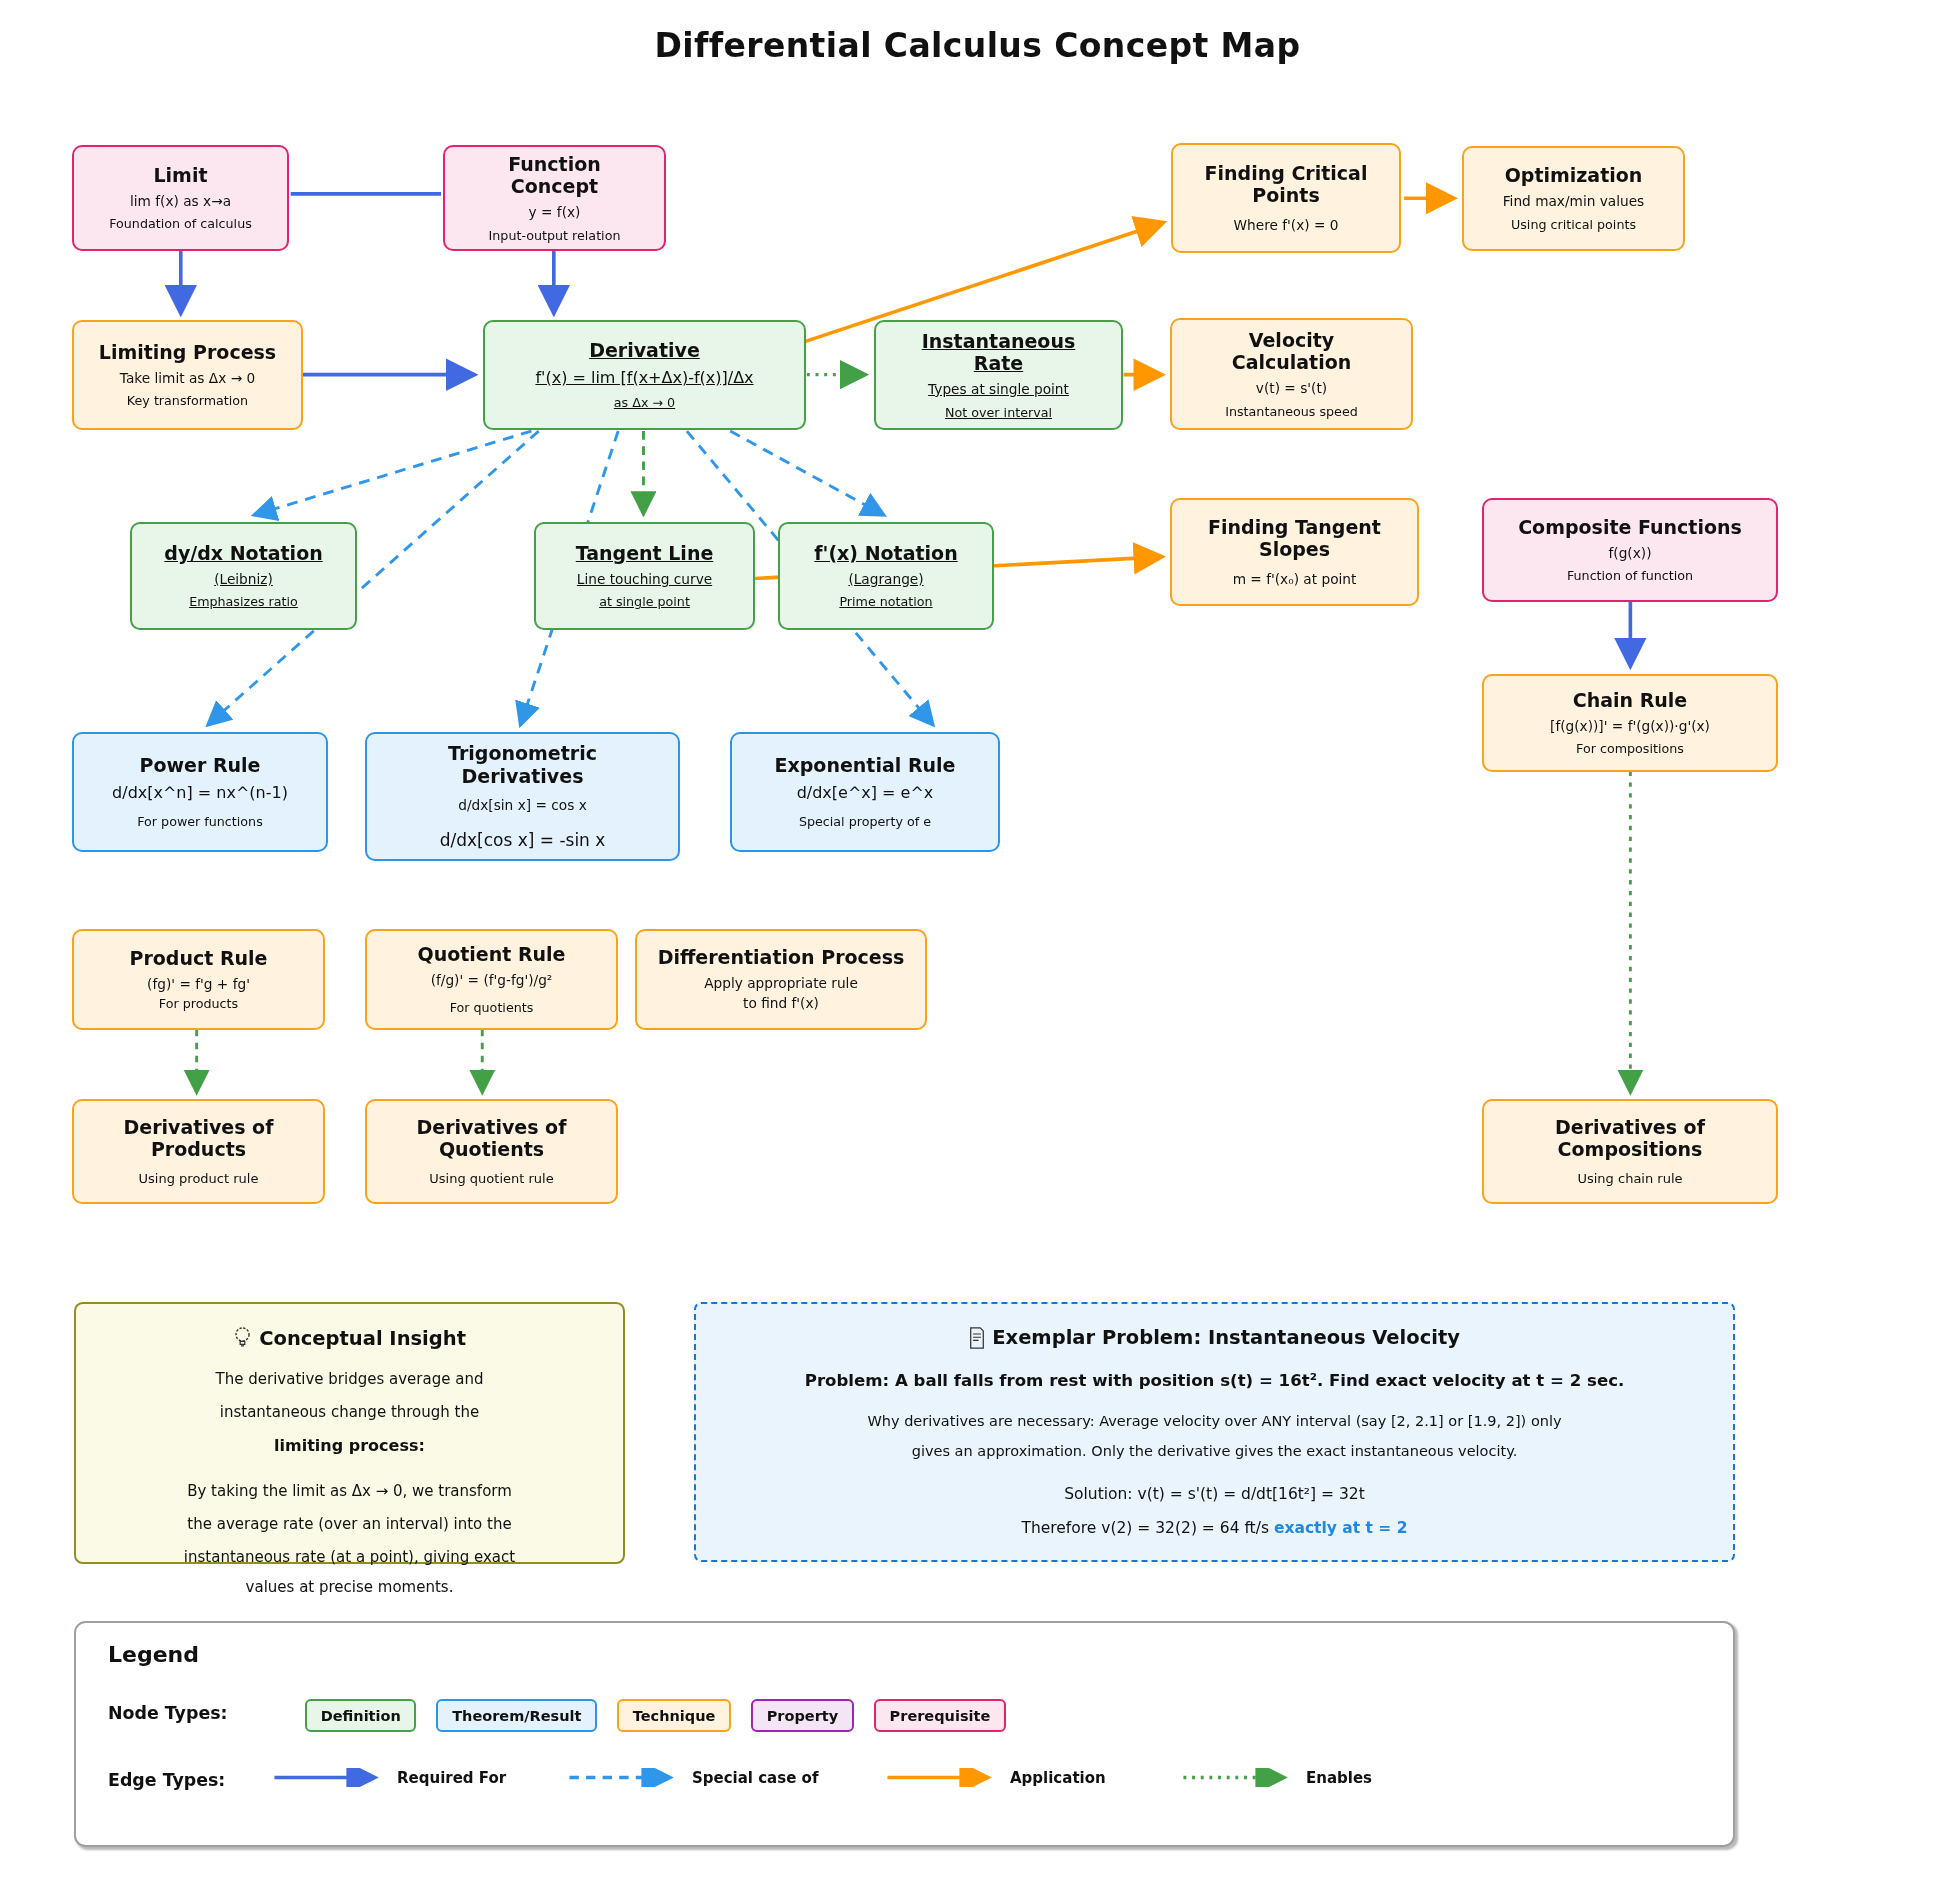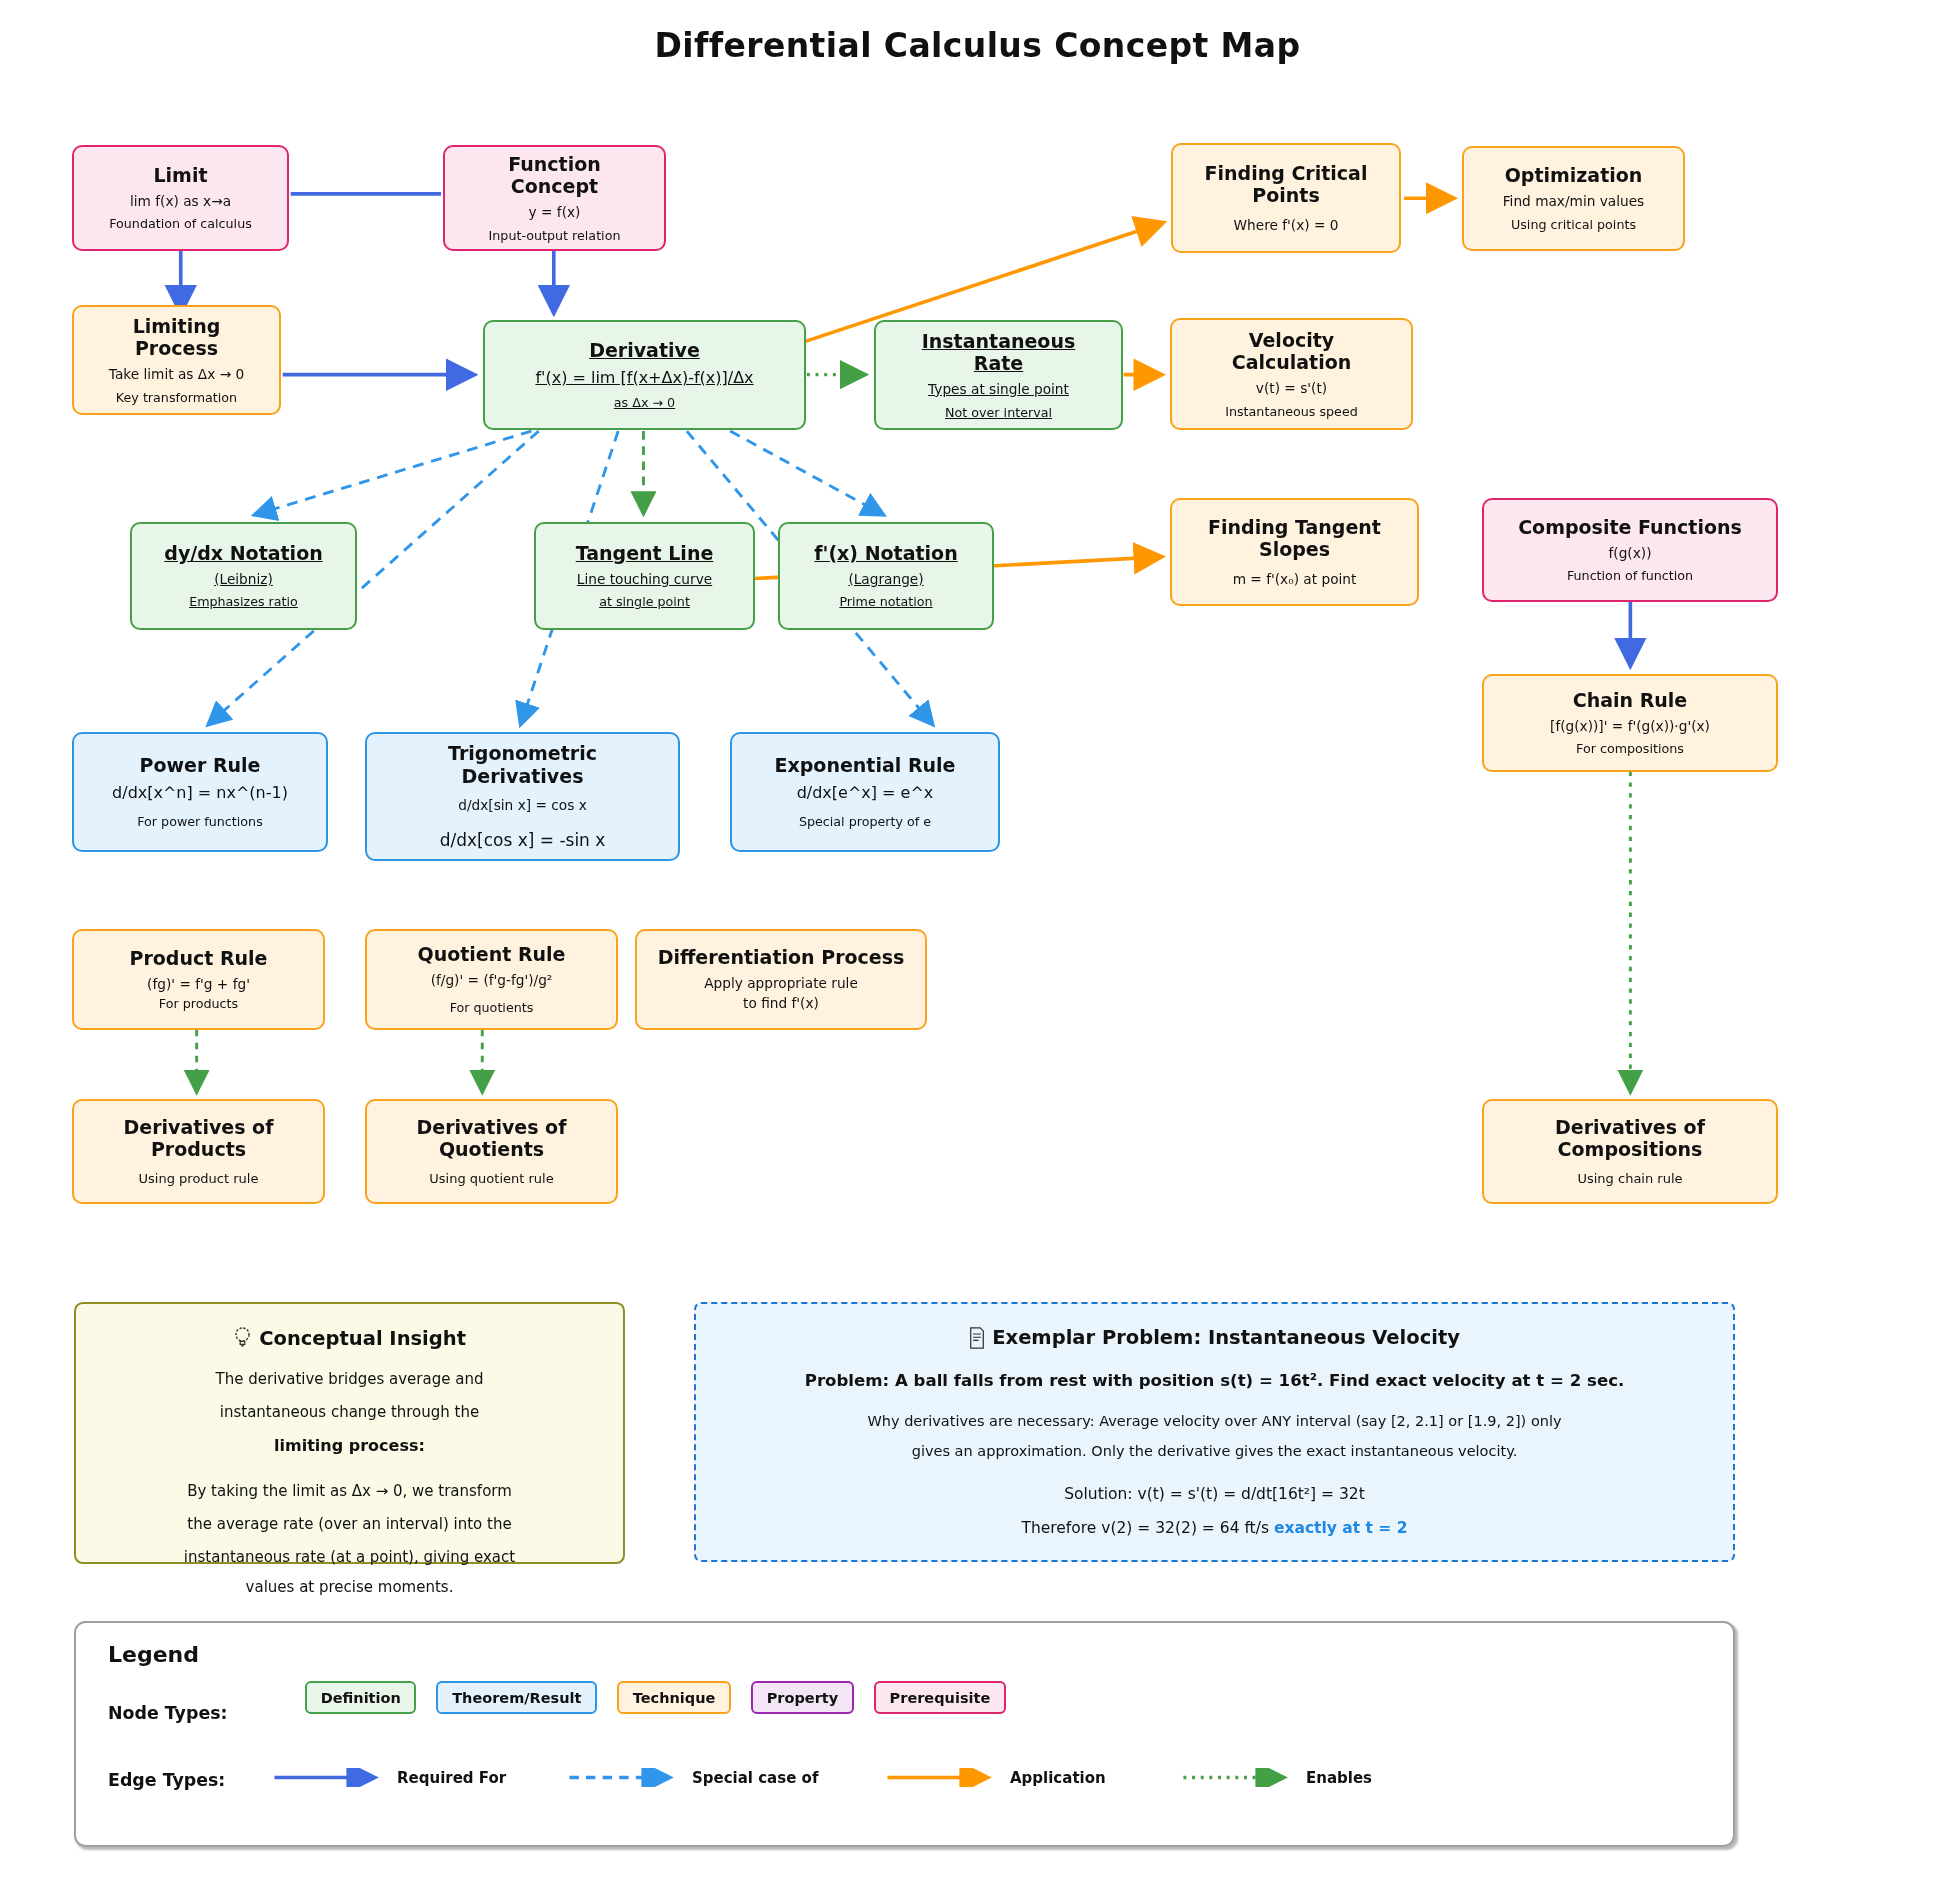--- a/index.html
+++ b/index.html
@@ -27,21 +27,21 @@
   .p-bold{font-weight:bold;font-size:16px;}
   .ex-problem{font-weight:bold;font-size:16.6px;margin-top:22px;}
   .ex-body{font-size:14.5px;line-height:30px;margin-top:16px;}
   .ex-sol{font-size:15.5px;margin-top:19px;}
   .ex-final{font-size:15.5px;margin-top:16px;}
   .hl{color:#1e88e5;font-weight:bold;}
   .legend{position:absolute;z-index:2;background:#fff;border:2.2px solid #9aa0a6;border-radius:11.6px;
     box-shadow:2.2px 2.9px 2.2px rgba(0,0,0,.28);box-sizing:border-box;}
   .lg-title{position:absolute;left:32px;top:19px;font-size:22px;font-weight:bold;}
   .lg-row-label{position:absolute;left:32px;font-size:17.4px;font-weight:bold;}
-  .chips{position:absolute;left:197px;top:58px;display:flex;gap:20px;align-items:center;padding-left:32px;}
+  .chips{position:absolute;left:197px;top:76px;display:flex;gap:20px;align-items:center;padding-left:32px;}
   .chip{border:2.2px solid;border-radius:5.8px;padding:6.5px 13.7px;font-size:14.5px;font-weight:bold;}
   .edge-sample{position:absolute;display:flex;align-items:center;gap:5px;font-weight:bold;}
   .edge-sample .lbl{font-size:15px;}
 </style>
 </head>
 <body>
 
 <div id="canvas">
 
   <div class="page-title">Differential Calculus Concept Map</div>
@@ -102,21 +102,21 @@
     <div class="nt">Finding Critical Points</div>
     <div class="ns gap" style="font-size:13.7px">Where f'(x) = 0</div>
   </div>
 
   <div class="node n-orange" style="left:1462px;top:146px;width:223px;height:105px">
     <div class="nt">Optimization</div>
     <div class="nf" style="font-size:13.7px">Find max/min values</div>
     <div class="ns">Using critical points</div>
   </div>
 
-  <div class="node n-orange" style="left:72px;top:305px;width:209px;height:110px">
+  <div class="node n-orange" style="left:72px;top:320px;width:231px;height:110px">
     <div class="nt">Limiting Process</div>
     <div class="nf" style="font-size:13.7px">Take limit as Δx → 0</div>
     <div class="ns">Key transformation</div>
   </div>
 
   <div class="node n-green" style="left:483px;top:320px;width:323px;height:110px">
     <div class="nt">Derivative</div>
     <div class="nf" style="font-size:16px">f'(x) = lim [f(x+Δx)-f(x)]/Δx</div>
     <div class="ns">as Δx → 0</div>
   </div>

